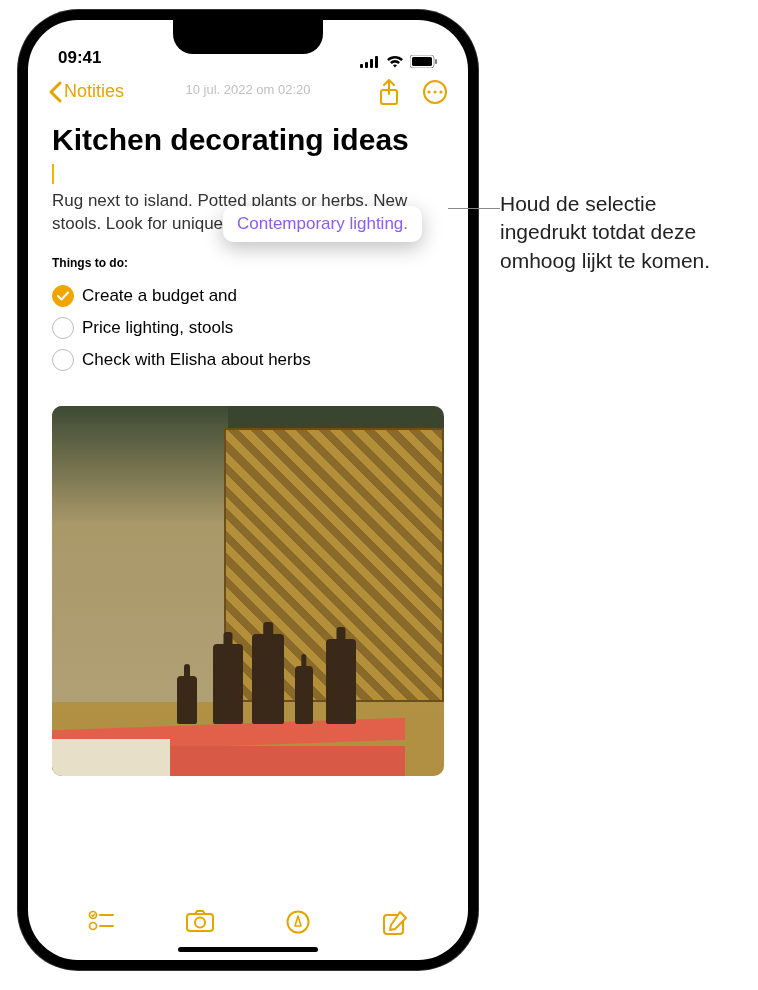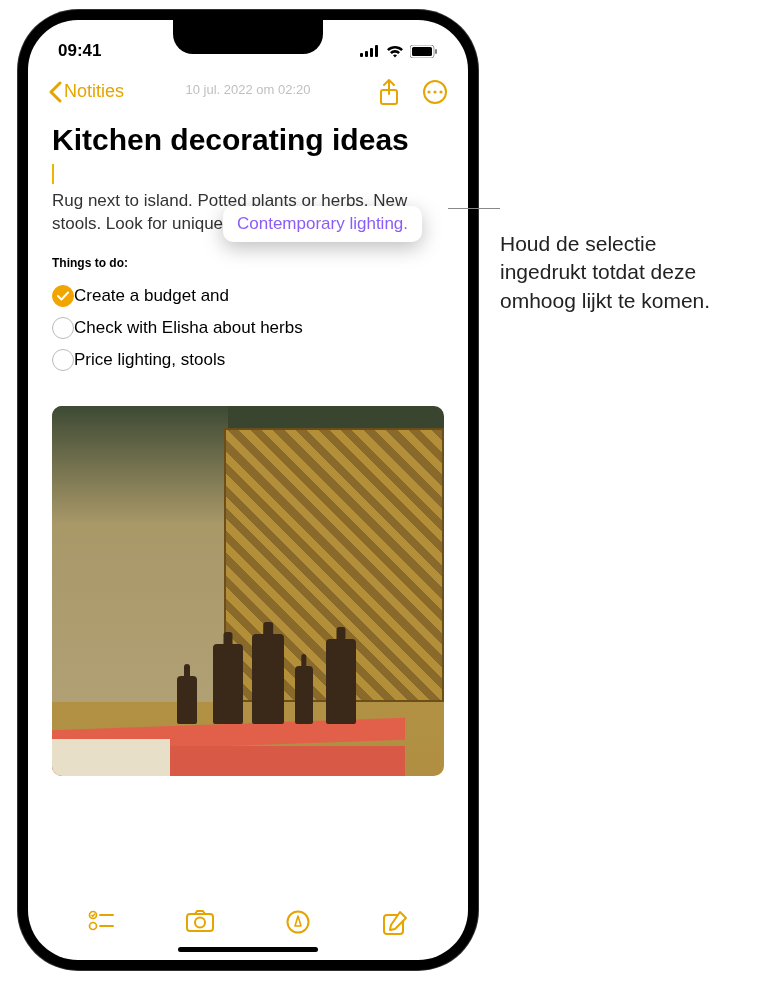--- a/index.html
+++ b/index.html
@@ -37,21 +37,21 @@
     transform: translateX(-50%);
     width: 150px;
     height: 34px;
     background: #000;
     border-radius: 0 0 20px 20px;
     z-index: 10;
   }
   .status-bar {
     display: flex;
     justify-content: space-between;
-    align-items: center;
+    align-items: flex-end;
     padding: 14px 30px 0;
     height: 48px;
     font-weight: 600;
     font-size: 17px;
   }
   .status-right {
     display: flex;
     gap: 6px;
     align-items: center;
   }
@@ -107,21 +107,21 @@
   }
   .things-heading {
     font-weight: 700;
     font-size: 12px;
     margin-bottom: 10px;
   }
   .todo-list { list-style: none; }
   .todo-item {
     display: flex;
     align-items: center;
-    gap: 0;
+    gap: 8px;
     padding: 5px 0;
     font-size: 17px;
   }
   .todo-check {
     width: 22px;
     height: 22px;
     border-radius: 50%;
     border: 1.5px solid #bbb;
     flex-shrink: 0;
     display: flex;
@@ -222,21 +222,20 @@
     border-radius: 3px;
   }
   .callout {
     position: absolute;
     left: 500px;
     top: 190px;
     width: 240px;
     font-size: 21px;
     line-height: 1.35;
     color: #222;
-    margin-top: 40px;
   }
   .callout-line {
     position: absolute;
     left: 448px;
     top: 208px;
     width: 52px;
     height: 1px;
     background: #888;
   }
 </style>
@@ -310,25 +309,25 @@
         <li class="todo-item">
           <span class="todo-check checked">
             <svg width="12" height="10" viewBox="0 0 12 10">
                 <path d="M1 5 L4.5 8.5 L11 1.5" stroke="#fff" stroke-width="2" fill="none" stroke-linecap="round" stroke-linejoin="round"></path>
               </svg>
           </span>
           <span>Create a budget and</span>
         </li>
         <li class="todo-item">
           <span class="todo-check"></span>
-          <span>Check with Elisha about herbs</span>
+          <span>Price lighting, stools</span>
         </li>
         <li class="todo-item">
           <span class="todo-check"></span>
-          <span>Price lighting, stools</span>
+          <span>Check with Elisha about herbs</span>
         </li>
       </ul>
 
       <div class="note-image">
         <div class="wall-left"></div>
         <div class="tapestry"></div>
         <div class="shelf"></div>
         <div class="shelf-front"></div>
         <div class="cabinet"></div>
         <div class="bottle b1"></div>

